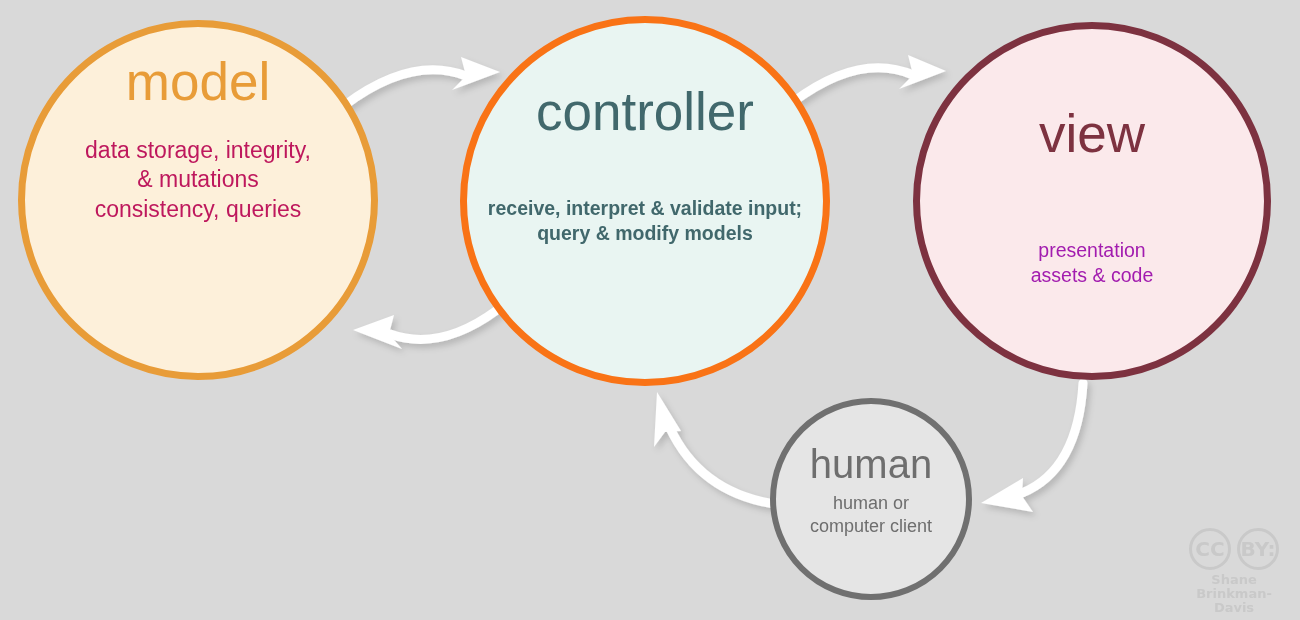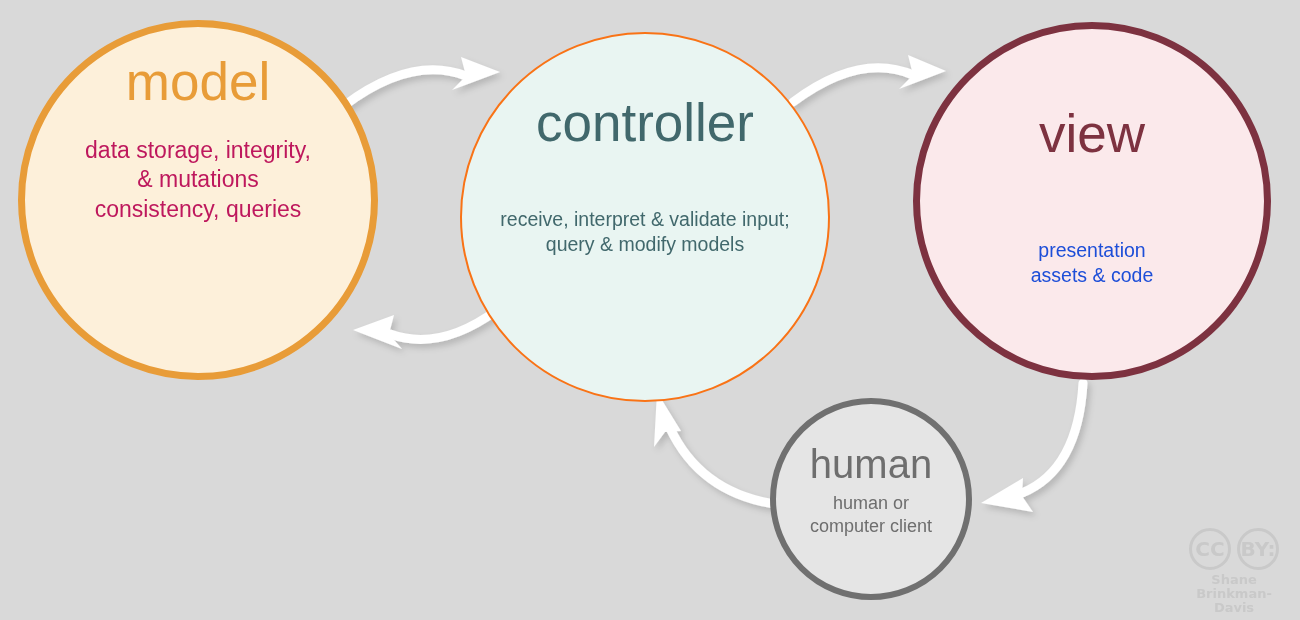--- a/index.html
+++ b/index.html
@@ -61,55 +61,56 @@
   }
   #node-model .node-desc {
     margin-top: 28px;
     font-size: 23px;
     color: #be185d;
   }
 
   
   #node-controller {
     left: 460px;
-    top: 32px;
+    top: 16px;
     width: 370px;
     height: 370px;
     background: #e9f5f2;
-    border: 2px solid #f97316;
+    border: 7px solid #f97316;
   }
   #node-controller .node-title {
     margin-top: 62px;
     font-size: 53px;
     color: #41686c;
   }
   #node-controller .node-desc {
     margin-top: 58px;
     font-size: 19.5px;
     color: #41686c;
+    font-weight: bold;
   }
 
   
   #node-view {
     left: 913px;
     top: 22px;
     width: 358px;
     height: 358px;
     background: #fbe9eb;
     border: 7px solid #7d3240;
   }
   #node-view .node-title {
     margin-top: 78px;
     font-size: 53px;
     color: #7d3240;
   }
   #node-view .node-desc {
     margin-top: 78px;
     font-size: 19.5px;
-    color: #1d4ed8;
+    color: #a21caf;
   }
 
   
   #node-user {
     left: 770px;
     top: 398px;
     width: 202px;
     height: 202px;
     background: #e5e5e5;
     border: 6px solid #707070;

